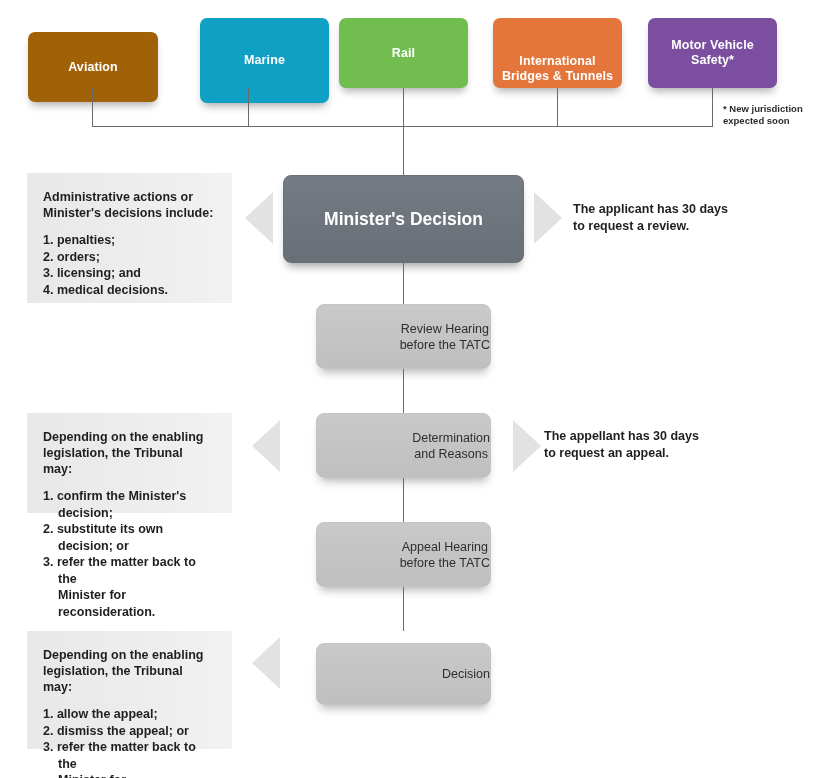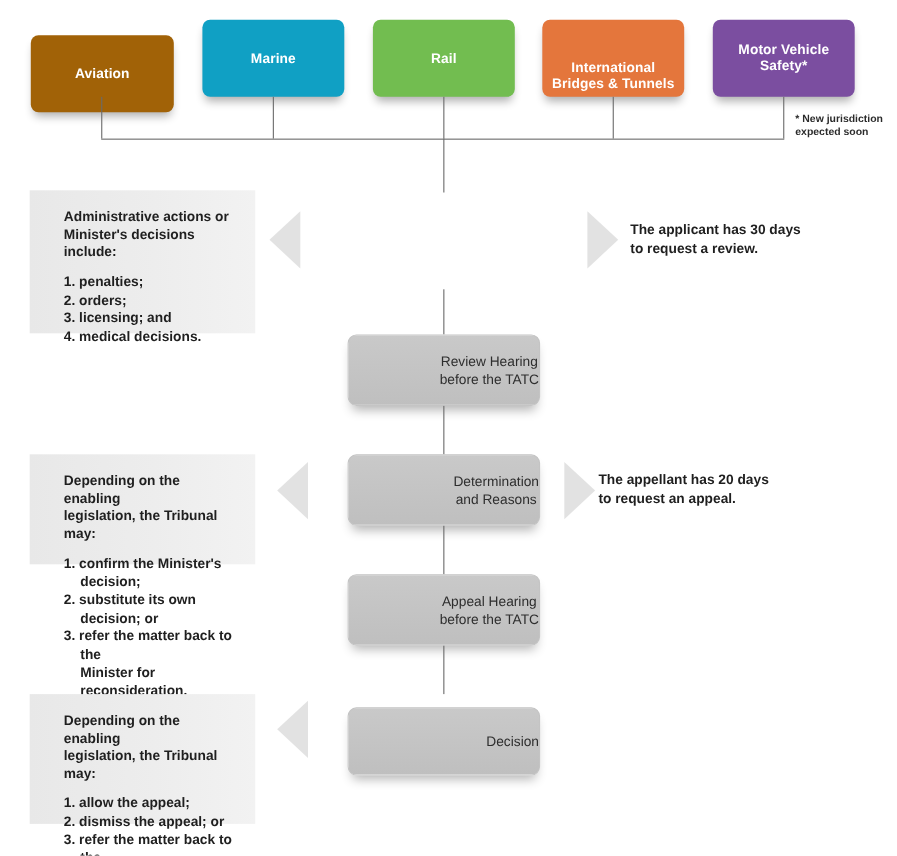--- a/index.html
+++ b/index.html
@@ -106,21 +106,21 @@
     border-top: 26px solid transparent;
     border-bottom: 26px solid transparent;
     border-left: 28px solid #e2e2e2;
   }
 
   
   .infopanel {
     position: absolute;
     box-sizing: border-box;
     background: linear-gradient(90deg, #e8e8e8 0%, #ededed 55%, #f2f2f2 100%);
-    padding: 16px 18px 14px 31px;
+    padding: 16px 18px 14px 16px;
   }
   .info-head {
     font-size: 12.5px;
     font-weight: bold;
     line-height: 16px;
     color: #1f1f1f;
     white-space: pre-line;
     margin: 0 0 11px 0;
   }
   .info-list {
@@ -150,21 +150,21 @@
 </style>
 </head>
 <body>
 
 <div id="canvas">
 
   <div class="jbox" style="left:28px; top:32px; width:130px; height:70px; background:#a16207;">
     <span class="jbox-label">Aviation</span>
   </div>
 
-  <div class="jbox" style="left:184px; top:18px; width:129px; height:70px; background:#10A0C4;text-align:right;">
+  <div class="jbox" style="left:200px; top:18px; width:129px; height:85px; background:#10A0C4;text-align:right;">
     <span class="jbox-label">Marine</span>
   </div>
 
   <div class="jbox" style="left:339px; top:18px; width:129px; height:70px; background:#72BD50;">
     <span class="jbox-label">Rail</span>
   </div>
 
   <div class="jbox" style="left:493px; top:18px; width:129px; height:70px; background:#E4763C;align-items:flex-end;">
     <span class="jbox-label">International Bridges
 &amp; Tunnels</span>
@@ -194,20 +194,23 @@
     <ul class="info-list">
       <li>1. penalties;</li>
       <li>2. orders;</li>
       <li>3. licensing; and</li>
       <li>4. medical decisions.</li>
     </ul>
   </div>
 
   <div class="arrow arrow-left" style="left:245px; top:192px;"></div>
 
+  <div class="pbox dark" style="left:283px; top:175px; width:241px; height:88px;">
+    <span>Minister's Decision</span>
+  </div>
 
   <div class="arrow arrow-right" style="left:534px; top:192px;"></div>
 
   <div class="sidenote" style="left:573px; top:201px; width:210px;">The applicant has 30 days
 to request a review.</div>
 
   <div class="vline" style="left:403px; top:263px; height:41px;"></div>
 
   <div class="pbox light" style="left:316px; top:304px; width:175px; height:65px;">
     <span>Review Hearing
@@ -229,21 +232,21 @@
 
   <div class="arrow arrow-left" style="left:252px; top:420px;"></div>
 
   <div class="pbox light" style="left:316px; top:413px; width:175px; height:65px;">
     <span>Determination
 and Reasons</span>
   </div>
 
   <div class="arrow arrow-right" style="left:513px; top:420px;"></div>
 
-  <div class="sidenote" style="left:544px; top:428px; width:215px;">The appellant has 20 days
+  <div class="sidenote" style="left:544px; top:428px; width:215px;">The appellant has 30 days
 to request an appeal.</div>
 
   <div class="vline" style="left:403px; top:478px; height:44px;"></div>
 
   <div class="pbox light" style="left:316px; top:522px; width:175px; height:65px;">
     <span>Appeal Hearing
 before the TATC</span>
   </div>
 
   <div class="vline" style="left:403px; top:587px; height:44px;"></div>

